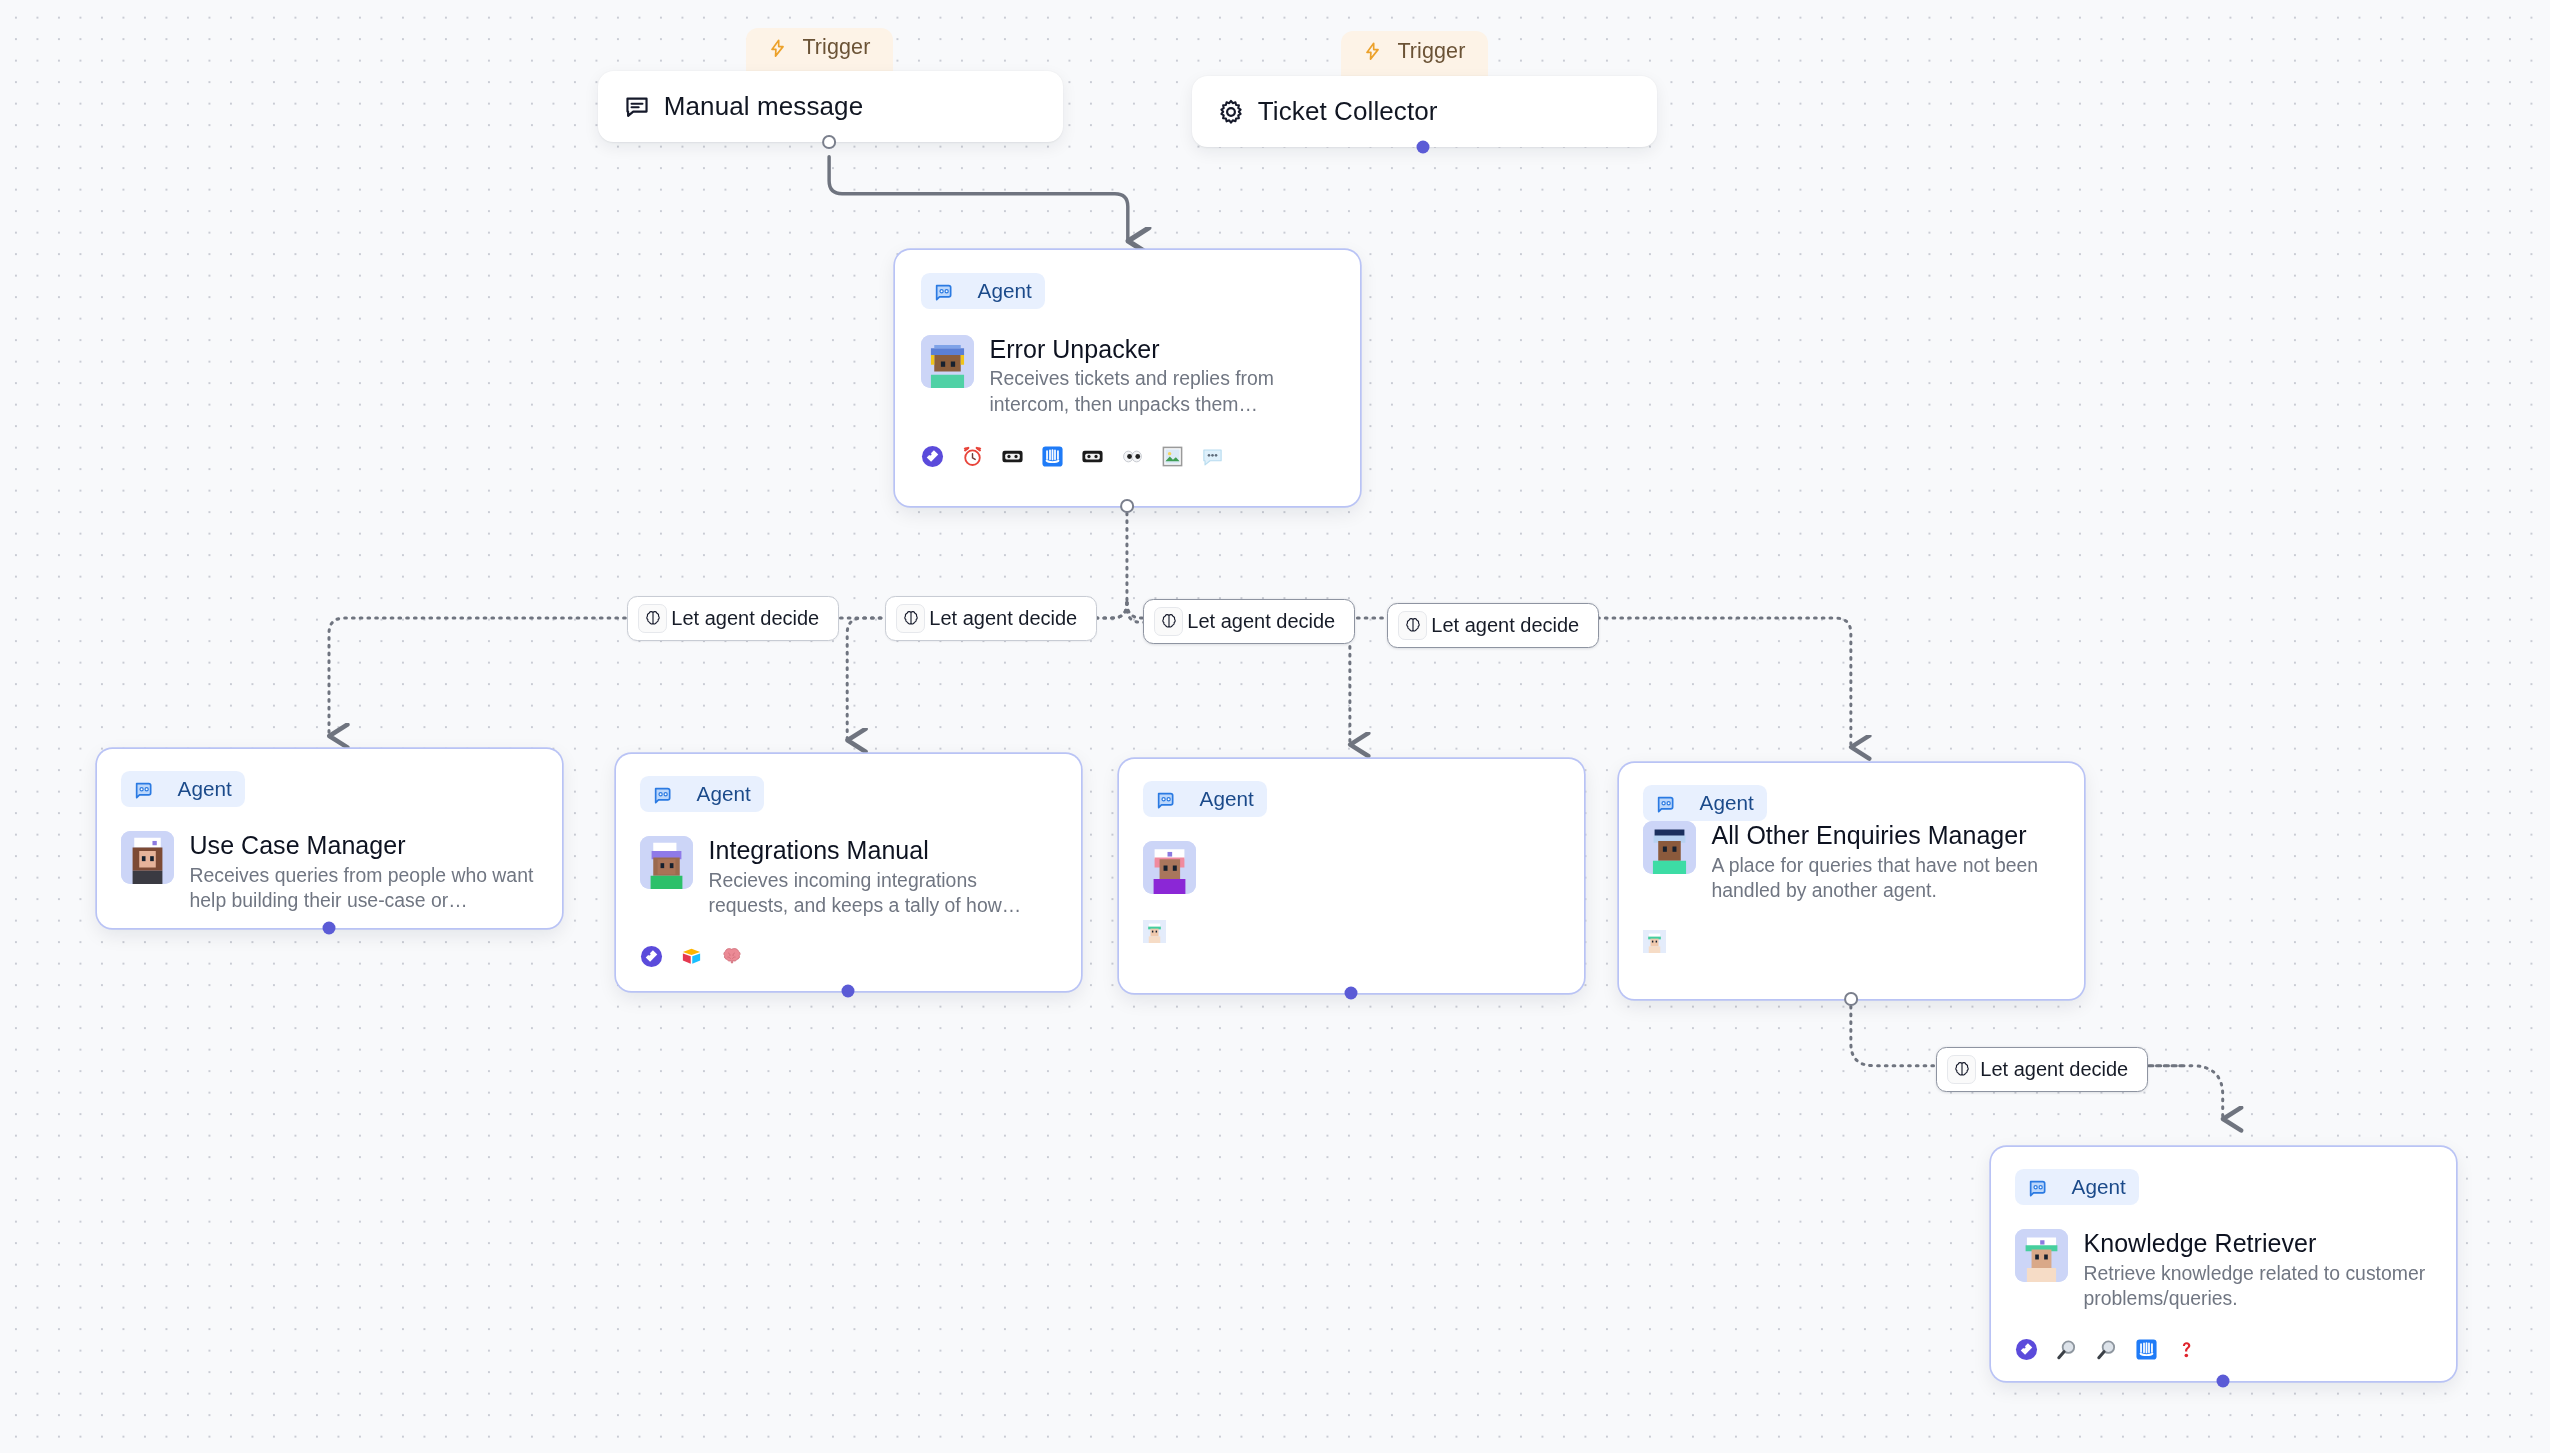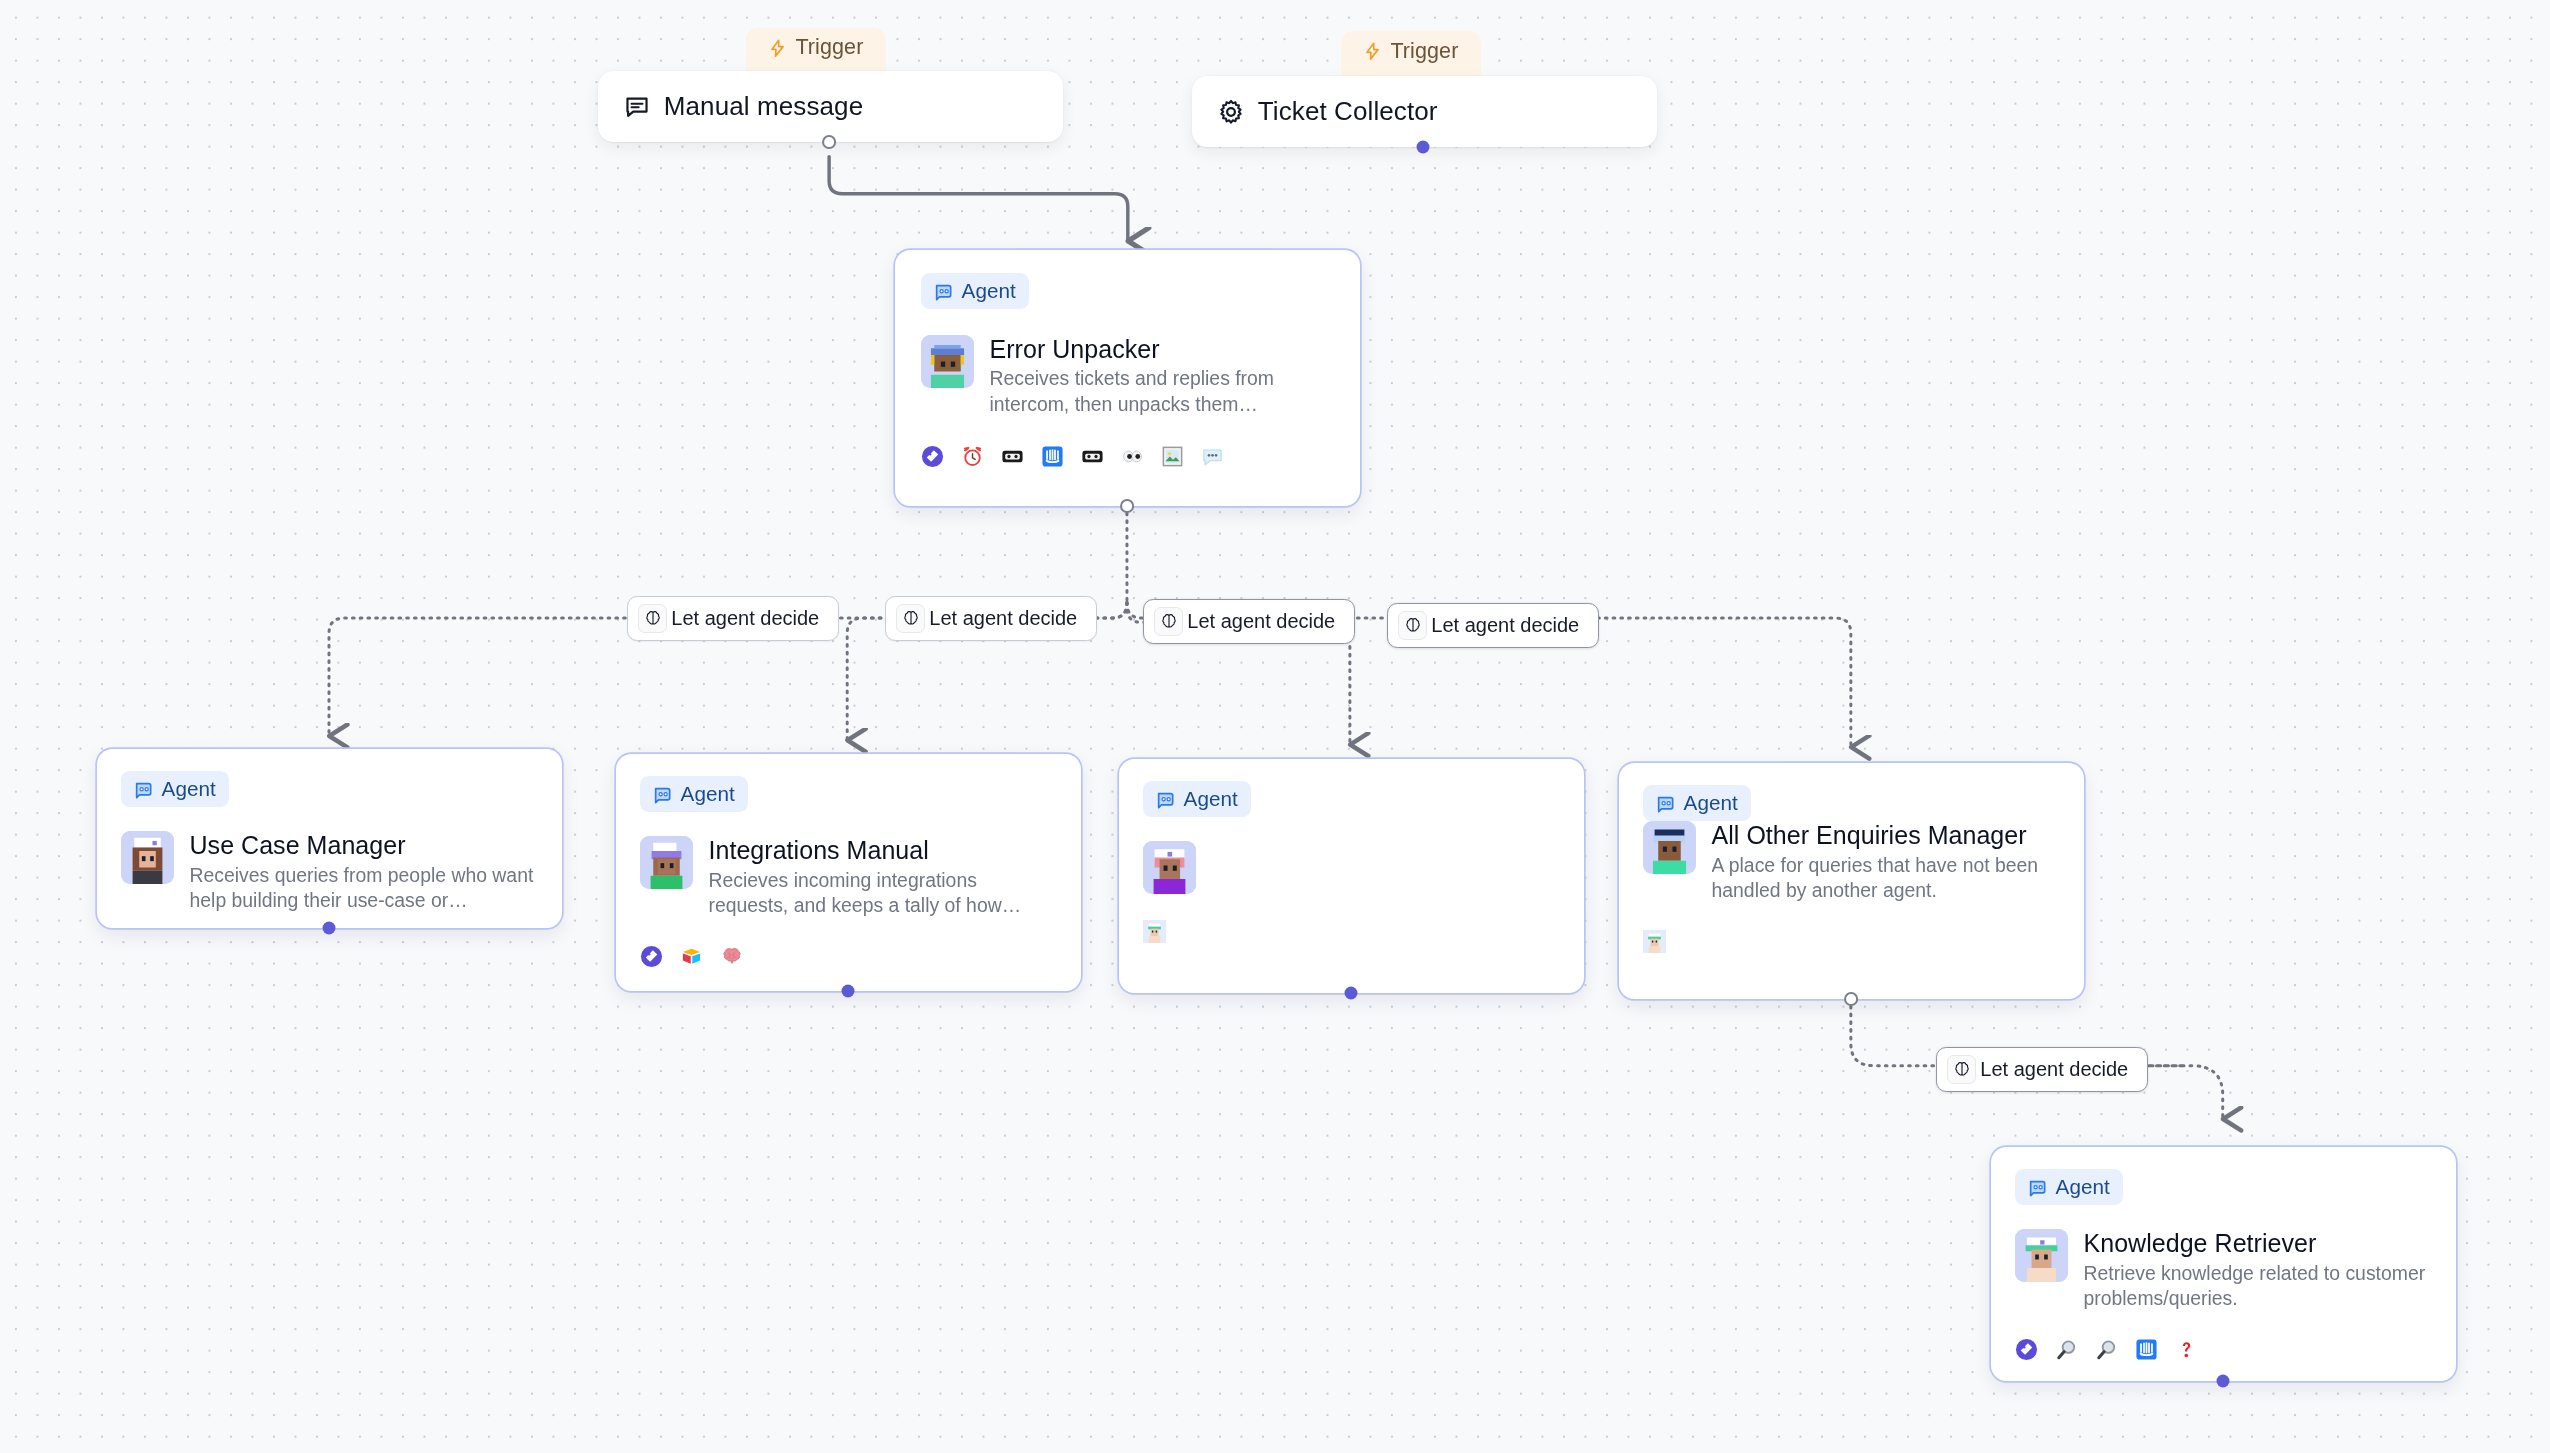--- a/index.html
+++ b/index.html
@@ -14,21 +14,21 @@
     background-color: #f8f9fb;
     background-image: radial-gradient(circle, #c9ccd4 1.2px, transparent 1.3px);
     background-size: 21.5px 21.5px;
     background-position: 5.2px 6.9px;
   }
   #edges { position: absolute; inset: 0; width: 2550px; height: 1453px; pointer-events: none; }
 
   
   .trigger-tab {
     position: absolute;
-    display: flex; align-items: center; gap: 8px;
+    display: flex; align-items: center; gap: 15px;
     background: #fdf3e7;
     border-radius: 12px 12px 0 0;
     padding: 7.7px 22.4px 17px 22.4px;
     font-size: 21.5px; color: #6b5336;
     letter-spacing: 0.1px;
   }
   .bolt { width: 19px; height: 22.4px; flex: 0 0 auto; }
 
   
   .node {
@@ -37,21 +37,21 @@
     border-radius: 15.5px;
     box-shadow: 0 0.9px 1.7px rgba(16,24,40,.06), 0 5.2px 15.5px rgba(16,24,40,.07);
   }
   .node.selected { box-shadow: 0 0 0 1.7px #b9c3f5, 0 0.9px 1.7px rgba(16,24,40,.06), 0 6.9px 19px rgba(16,24,40,.09); }
 
   .trigger-node { display: flex; align-items: center; gap: 13.8px; padding: 0 26px; }
   .trigger-title { font-size: 26px; color: #111622; letter-spacing: 0.1px; }
   .tnode-icon { width: 26px; height: 26px; flex: 0 0 auto; }
 
   .agent-badge {
-    display: inline-flex; align-items: center; gap: 7px;
+    display: inline-flex; align-items: center; gap: 23px;
     background: #e8f0fe; color: #1b4a8a;
     border-radius: 8.6px;
     padding: 6px 13.8px 6px 11.2px;
     font-size: 20.7px;
   }
   .robot-ico { width: 22.4px; height: 22.4px; flex: 0 0 auto; display:block; }
 
   .agent-body { display: flex; gap: 15.5px; }
   .avatar {
     width: 53px; height: 53px; flex: 0 0 auto;

